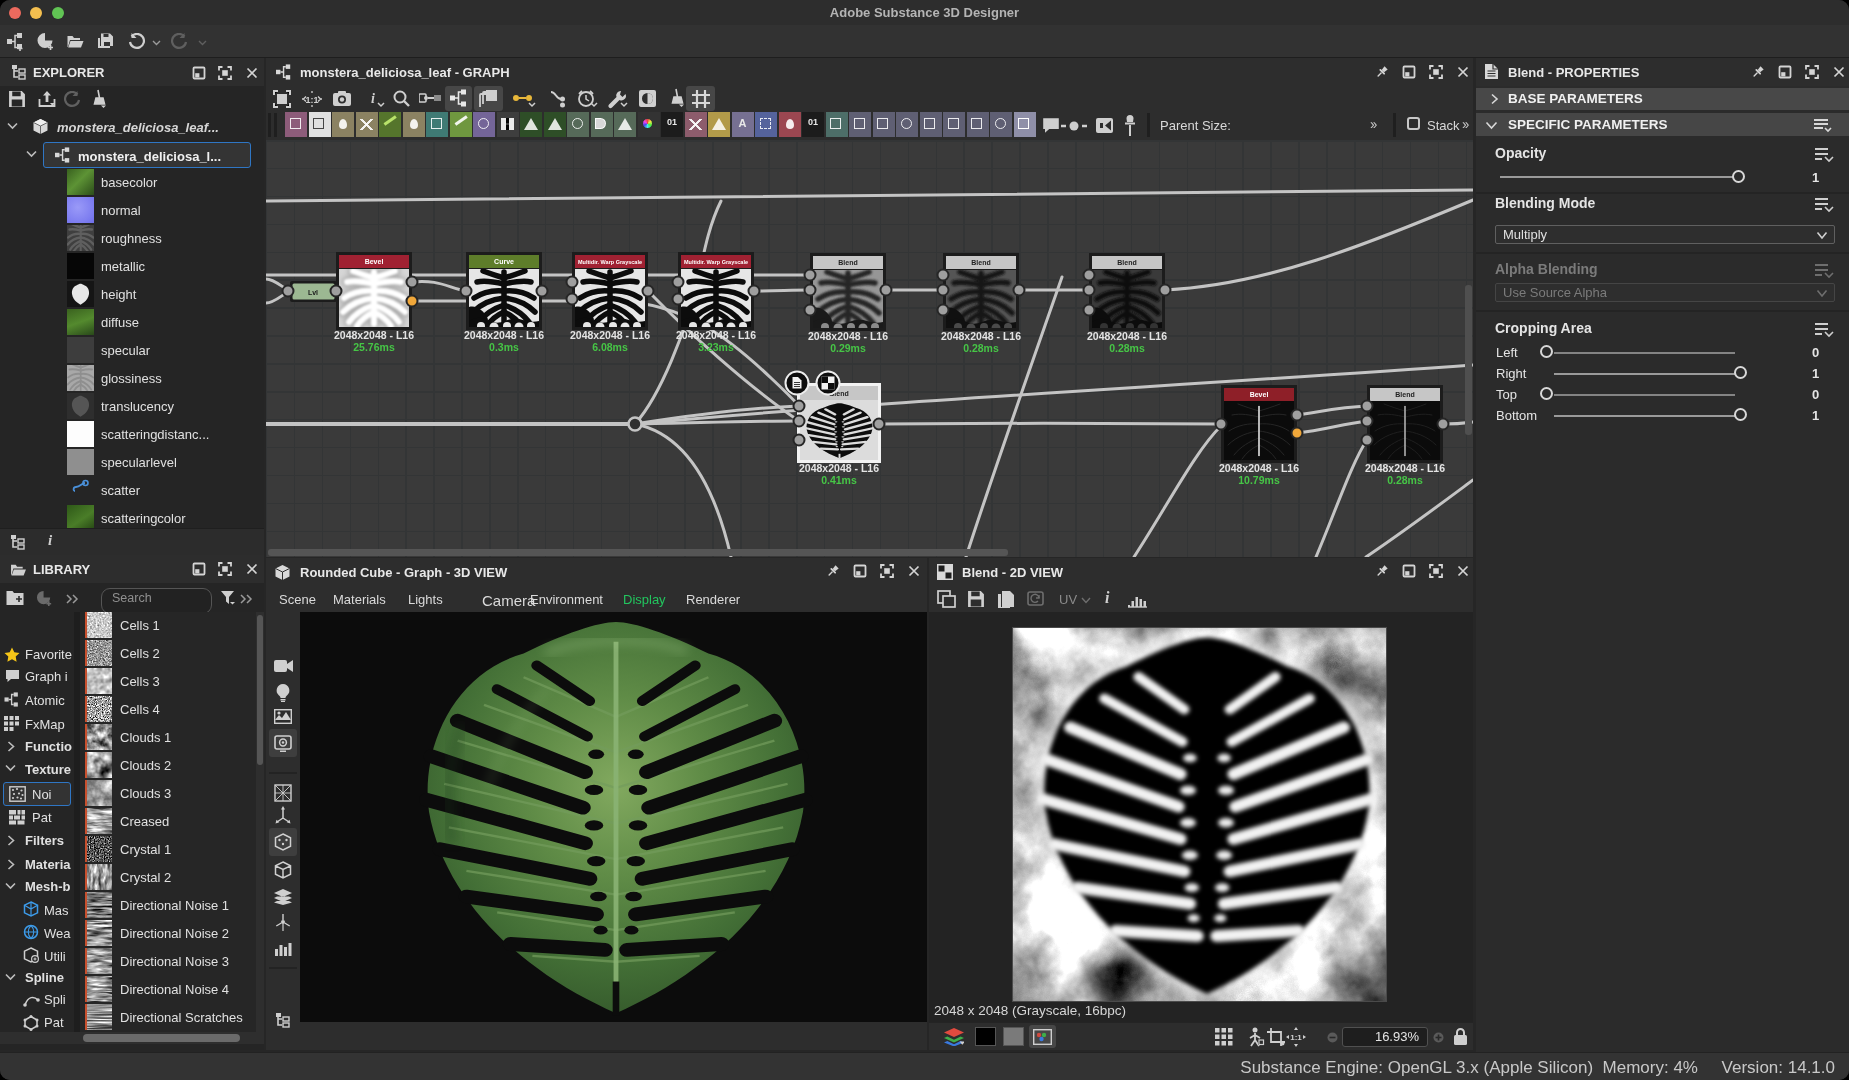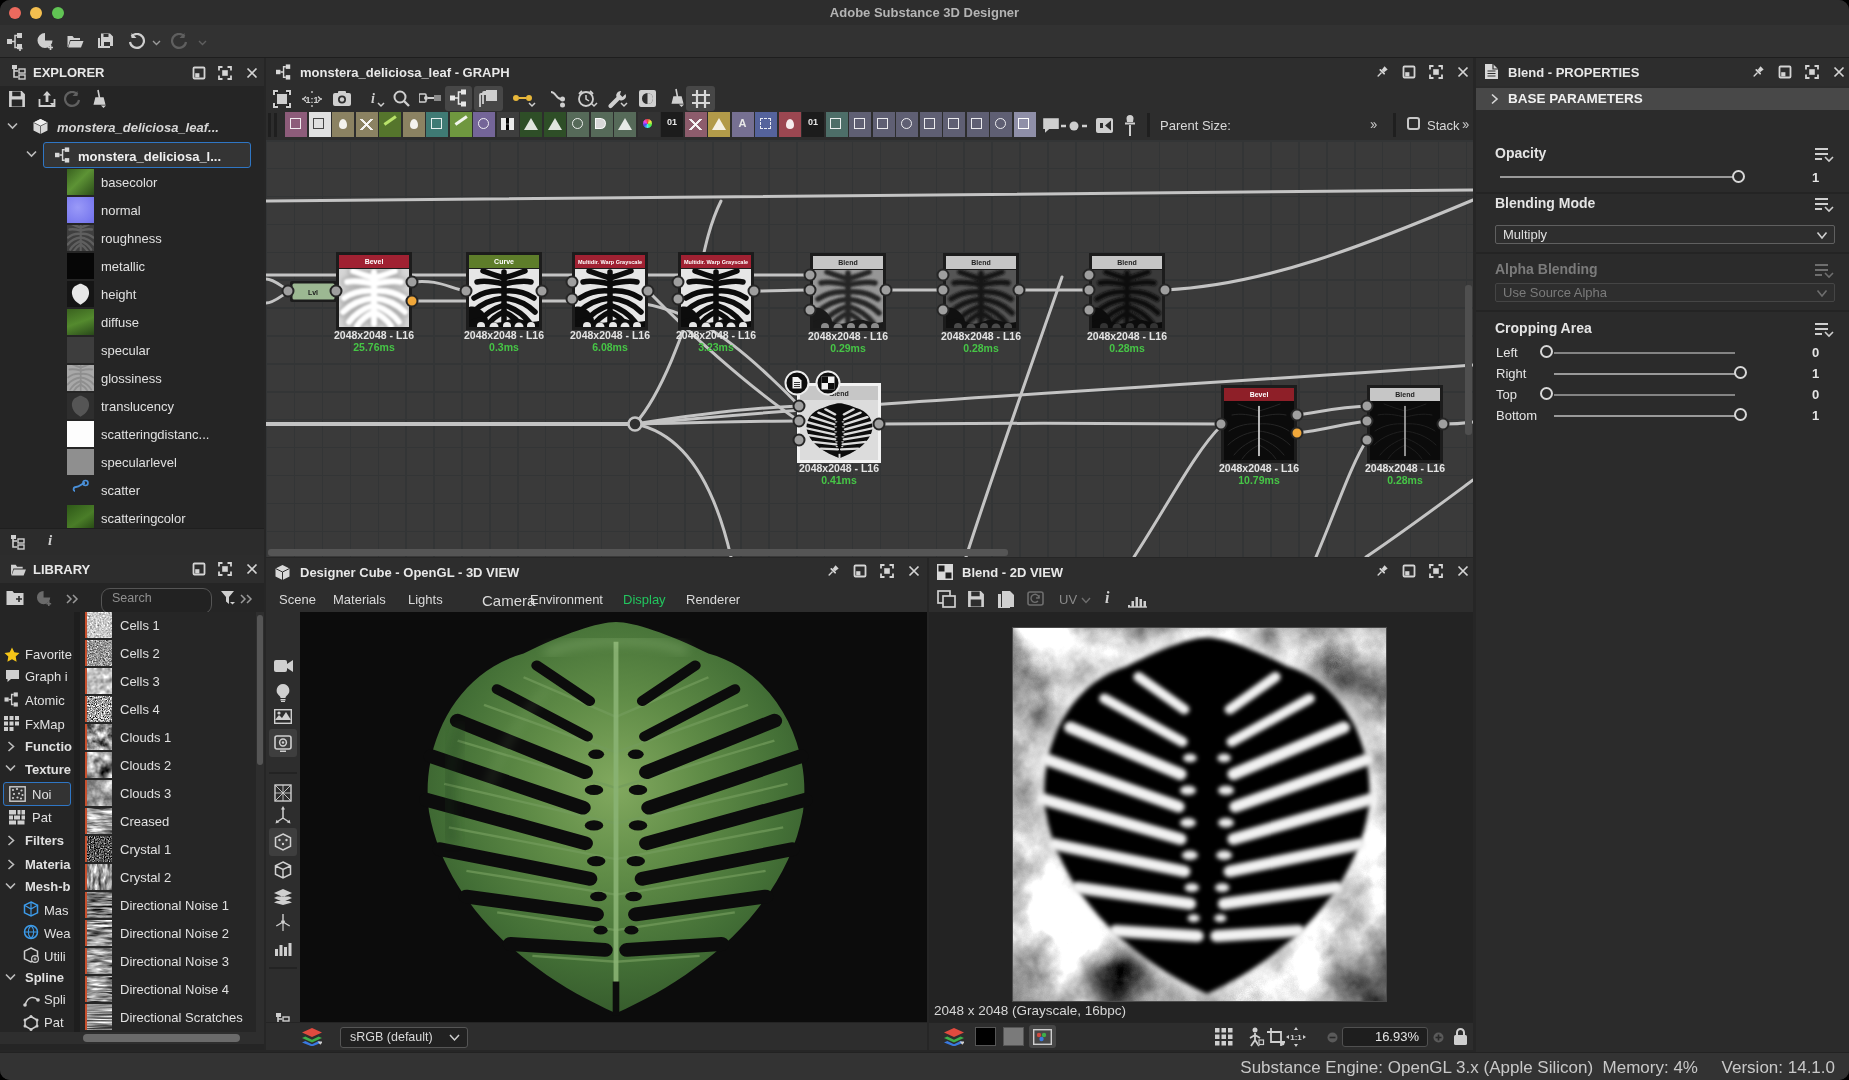--- a/index.html
+++ b/index.html
@@ -755,21 +755,21 @@
     </svg>
       <div class="abs" style="left:2px;top:409px;width:740px;height:7px;background:#555;border-radius:3px;"></div>
     <div class="abs" style="left:1199px;top:145px;width:7px;height:150px;background:#4f4f4f;border-radius:3px;"></div>
 </div>
 
   <div class="abs" style="left:266px;top:558px;width:661px;height:492px;background:#2d2d2d;"></div>
   <svg class="ico" style="left:274px;top:564px" width="17" height="17" viewBox="0 0 17 17">
       <path d="M8.5 1 L15.5 4.5 v8 L8.5 16 1.5 12.5 v-8 Z" fill="#d8d8d8"></path>
       <path d="M8.5 8 v8 M1.5 4.5 l7 3.5 M15.5 4.5 l-7 3.5" stroke="#2d2d2d" stroke-width="1" fill="none"></path>
     </svg>
-  <div class="txt" style="left:300px;top:565px;color:#e8e8e8;font-weight:bold;font-size:13px;">Designer Cube - OpenGL - 3D VIEW</div>
+  <div class="txt" style="left:300px;top:565px;color:#e8e8e8;font-weight:bold;font-size:13px;">Rounded Cube - Graph - 3D VIEW</div>
   <div id="view3d" class="abs" style="left:266px;top:586px;width:661px;height:464px;background:#2d2d2d;">
     <div class="txt" style="left:13px;top:6px;color:#dadada;font-size:13px;">Scene</div>
     <div class="txt" style="left:67px;top:6px;color:#dadada;font-size:13px;">Materials</div>
     <div class="txt" style="left:142px;top:6px;color:#dadada;font-size:13px;">Lights</div>
     <div class="txt" style="left:216px;top:6px;color:#dadada;font-size:15px;">Camera</div>
     <div class="txt" style="left:264px;top:6px;color:#dadada;font-size:13px;">Environment</div>
     <div class="txt" style="left:357px;top:6px;color:#22c55e;font-size:13px;">Display</div>
     <div class="txt" style="left:420px;top:6px;color:#dadada;font-size:13px;">Renderer</div>
 
     <div class="abs" style="left:34px;top:26px;width:627px;height:410px;background:#0c0c0c;overflow:hidden;">
@@ -857,33 +857,20 @@
           <rect x="14.5" y="3" width="3" height="13" fill="#cfcfcf"></rect>
         </svg>
       <svg class="abs" style="left:9px;top:400px" width="16" height="16" viewBox="0 0 16 16">
           <path d="M3 2 v11 h4 M3 7 h4" stroke="#cfcfcf" stroke-width="1.6" fill="none"></path>
           <rect x="1" y="1" width="5" height="4" fill="#cfcfcf"></rect>
           <rect x="8" y="5" width="6" height="4" fill="none" stroke="#cfcfcf" stroke-width="1.4"></rect>
           <rect x="8" y="11" width="6" height="4" fill="none" stroke="#cfcfcf" stroke-width="1.4"></rect>
         </svg>
     </div>
 
-    <div class="abs" style="left:0;top:436px;width:661px;height:28px;background:#2d2d2d;border-top:1px solid #242424;">
-      <svg class="abs" style="left:36px;top:5px" width="20" height="18" viewBox="0 0 18 16">
-          <path d="M9 0 L18 4 9 8 0 4 Z" fill="#e04a3f"></path>
-          <path d="M3 7.5 L0 9 9 13 18 9 15 7.5 9 10.5 Z" fill="#3fae4a"></path>
-          <path d="M3 11.5 L0 13 9 16.5 18 13 15 11.5 9 14.5 Z" fill="#3a7ae0"></path>
-          <path d="M14 12 l2.5 3 2.5-3" fill="#cfcfcf"></path>
-        </svg>
-      <div class="abs" style="left:74px;top:4px;width:128px;height:21px;background:#212121;border:1px solid #555;border-radius:3px;color:#d8d8d8;font-size:12.5px;padding:2px 0 0 9px;">sRGB (default)
-        <svg class="abs" style="right:7px;top:6px" width="11" height="8" viewBox="0 0 11 8">
-            <path d="M1 1 l4.5 5 L10 1" stroke="#cfcfcf" stroke-width="1.5" fill="none"></path>
-          </svg>
-      </div>
-    </div>
   </div>
 
   <div class="abs" style="left:929px;top:558px;width:544px;height:492px;background:#2d2d2d;"></div>
   <svg class="ico" style="left:937px;top:564px" width="16" height="16" viewBox="0 0 16 16">
       <rect x="0" y="0" width="16" height="16" fill="#d8d8d8"></rect>
       <rect x="1.5" y="1.5" width="6" height="6" fill="#1e1e1e"></rect>
       <rect x="8.5" y="8.5" width="6" height="6" fill="#1e1e1e"></rect>
     </svg>
   <div class="txt" style="left:962px;top:565px;color:#e8e8e8;font-weight:bold;font-size:13px;">Blend - 2D VIEW</div>
   <div id="view2d" class="abs" style="left:929px;top:586px;width:544px;height:464px;background:#232323;">
@@ -992,20 +979,30 @@
       <path d="M9 1 v5 h5" fill="none" stroke="#2d2d2d" stroke-width="1.2"></path>
       <path d="M3.5 8 h8 M3.5 10.5 h8 M3.5 13 h8" stroke="#2d2d2d" stroke-width="1.1"></path>
     </svg>
   <div class="txt" style="left:1508px;top:65px;color:#e8e8e8;font-weight:bold;font-size:13px;">Blend - PROPERTIES</div>
   <div id="props" class="abs" style="left:1476px;top:86px;width:373px;height:966px;background:#2b2b2b;">
     <div class="secbar" style="top:2px;height:22px;background:#484848;">
       <svg class="abs" style="left:12px;top:5px;" width="12" height="12" viewBox="0 0 12 12">
           <path d="M4 1.5 L9 6 L4 10.5" stroke="#d8d8d8" stroke-width="1.6" fill="none"></path>
         </svg>
       <span style="position:absolute;left:32px;top:3px;">BASE PARAMETERS</span>
+    </div>
+    <div class="secbar" style="top:27px;height:23px;">
+      <svg class="abs" style="left:9px;top:7px;" width="13" height="11" viewBox="0 0 13 11">
+          <path d="M1.5 2.5 L6.5 8 L11.5 2.5" stroke="#d8d8d8" stroke-width="1.6" fill="none"></path>
+        </svg>
+      <span style="position:absolute;left:32px;top:4px;">SPECIFIC PARAMETERS</span>
+      <svg class="abs" style="left:336px;top:4px;" width="20" height="16" viewBox="0 0 20 16">
+          <path d="M2 3h14M2 7h14M2 11h9" stroke="#d8d8d8" stroke-width="1.8"></path>
+          <path d="M13 11l3 3 3-3" stroke="#d8d8d8" stroke-width="1.6" fill="none"></path>
+        </svg>
     </div>
     <div class="plab" style="left:19px;top:59px;font-size:14px;">Opacity</div>
     <svg class="abs" style="left:337px;top:60px;" width="22" height="18" viewBox="0 0 22 18">
         <path d="M2 3h13M2 8h13M2 13h7" stroke="#cfcfcf" stroke-width="1.8"></path>
         <path d="M12 11l4 4 4-4" stroke="#cfcfcf" stroke-width="1.6" fill="none"></path>
       </svg>
     <div class="track" style="left:24px;top:90px;width:240px;"></div>
     <div class="knob" style="left:256px;top:84px;"></div>
     <div class="pval" style="left:336px;top:84px;">1</div>
     <div style="position:absolute;left:0;top:106px;width:373px;height:2px;background:#242424;"></div>

